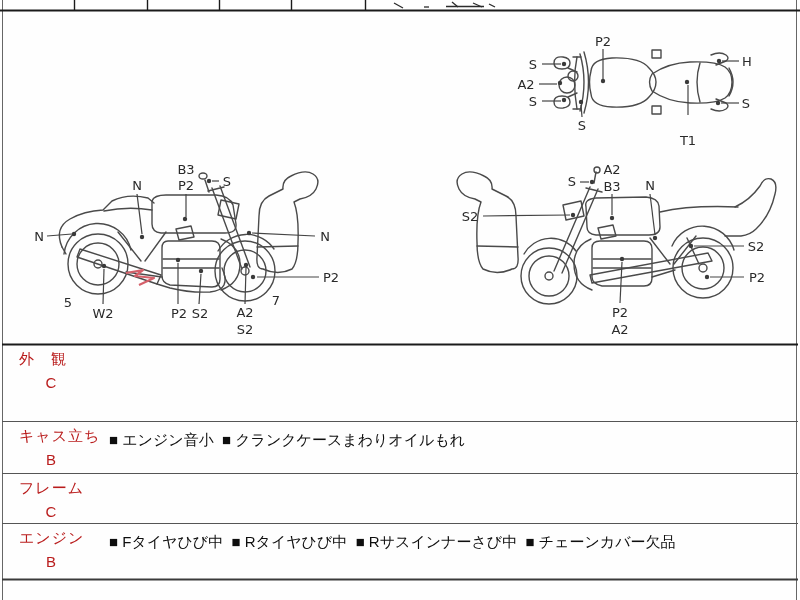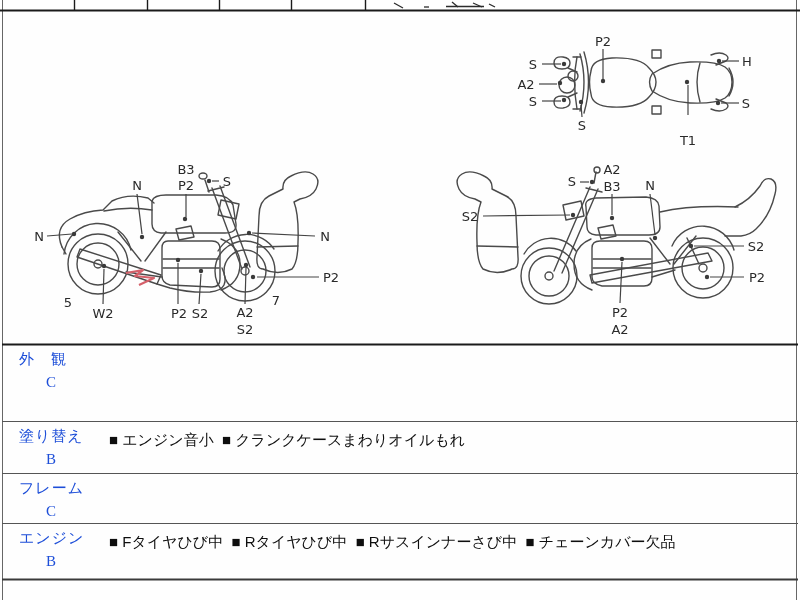--- a/index.html
+++ b/index.html
@@ -3,21 +3,21 @@
 <meta charset="utf-8">
 <style>
   html,body{margin:0;padding:0;background:#ffffff;}
   body{width:800px;height:600px;overflow:hidden;position:relative;
        font-family:"Liberation Sans","DejaVu Sans",sans-serif;color:#111;}
   .sheet{position:absolute;left:0;top:0;width:800px;height:600px;background:#fefefe;}
   svg.art{position:absolute;left:0;top:0;}
   .lbl{position:absolute;transform:translate(-50%,-50%);font-size:13px;
        color:#2a2a2a;white-space:nowrap;font-family:"DejaVu Sans",sans-serif;}
   .trow{position:absolute;left:3px;right:4px;}
-  .sec{position:absolute;left:16px;top:5px;width:96px;font-size:15px;color:#1d4ed8;font-family:Liberation Serif, serif;}
+  .sec{position:absolute;left:16px;top:5px;width:96px;font-size:15px;color:#b91c1c;}
   .sec .name{display:block;letter-spacing:1px;}
   .sec .grade{display:block;margin-left:10px;width:44px;text-align:center;
               margin-top:5px;font-size:15px;}
   .defects{position:absolute;left:106px;right:6px;top:5px;font-size:15px;
            line-height:26px;color:#0e0e0e;}
 </style>
 </head>
 <body>
 
 <div class="sheet">
@@ -227,21 +227,21 @@
 
   <div>
     <div class="trow" style="top:345px;height:76px">
       <div class="sec">
         <span class="name">外　観</span>
         <span class="grade">C</span>
       </div>
     </div>
     <div class="trow" style="top:422px;height:51px">
       <div class="sec">
-        <span class="name">塗り替え</span>
+        <span class="name">キャス立ち</span>
         <span class="grade">B</span>
       </div>
       <div class="defects">■&nbsp;エンジン音小 &nbsp;■&nbsp;クランクケースまわりオイルもれ</div>
     </div>
     <div class="trow" style="top:474px;height:49px">
       <div class="sec">
         <span class="name">フレーム</span>
         <span class="grade">C</span>
       </div>
     </div>

